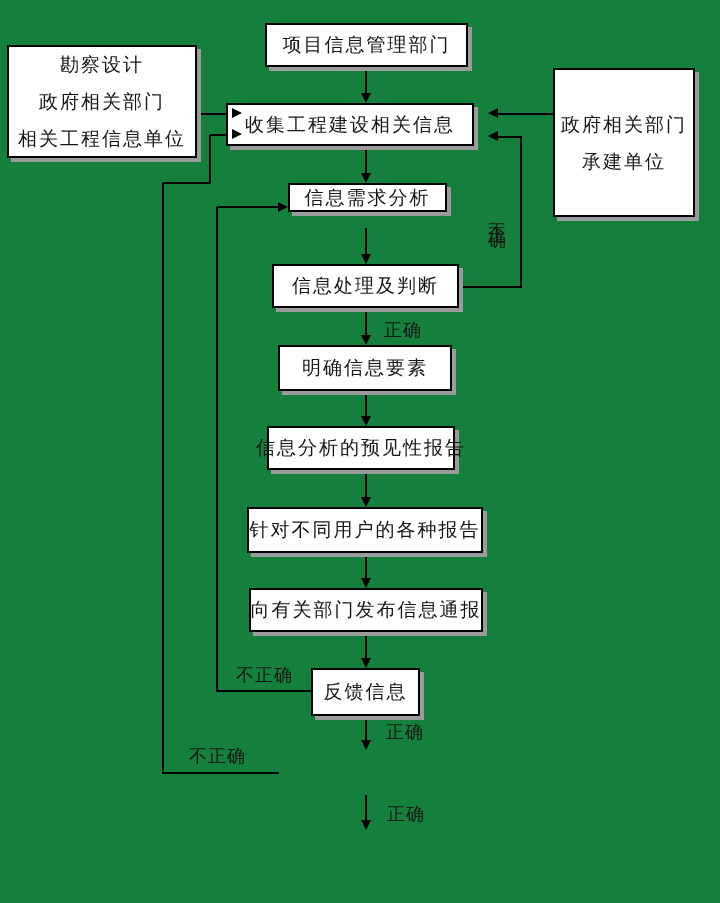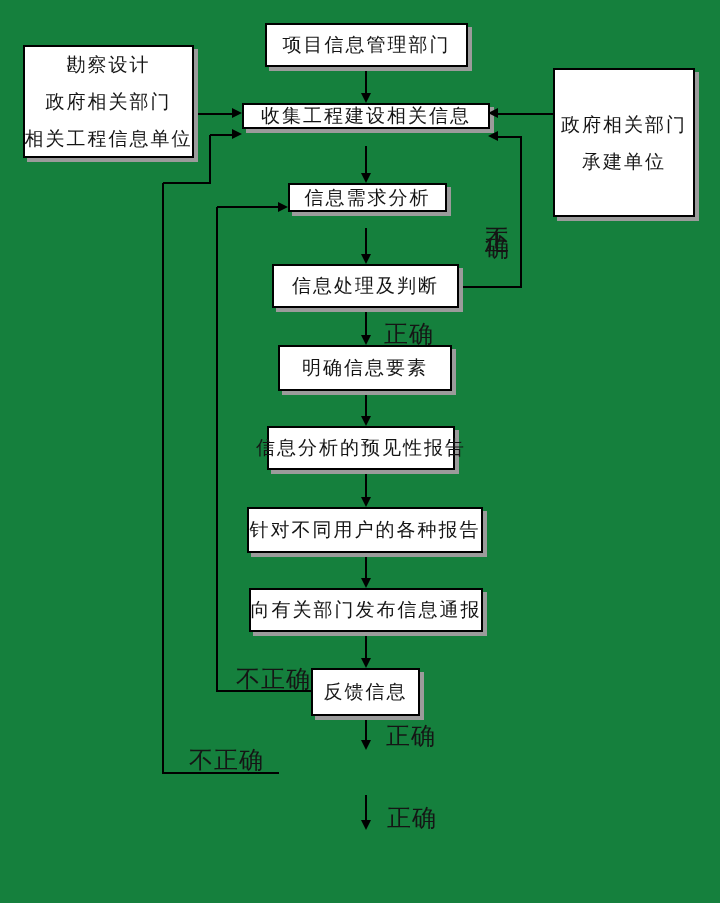--- a/index.html
+++ b/index.html
@@ -18,45 +18,45 @@
   }
   .box.multi { flex-direction:column; }
   .box.multi .ln { line-height:37px; }
   .hline, .vline { position:absolute; background:#000; z-index:1; }
   .hline { height:2px; }
   .vline { width:2px; }
   .ah { position:absolute; width:0; height:0; z-index:3; }
   .ah.down  { border-left:5px solid transparent; border-right:5px solid transparent; border-top:10px solid #000; }
   .ah.right { border-top:5px solid transparent; border-bottom:5px solid transparent; border-left:10px solid #000; }
   .ah.left  { border-top:5px solid transparent; border-bottom:5px solid transparent; border-right:10px solid #000; }
-  .lbl { position:absolute; font-size:24px; letter-spacing:1px; white-space:nowrap; z-index:4; }
+  .lbl { position:absolute; font-size:18px; letter-spacing:1px; white-space:nowrap; z-index:4; }
   .lbl-v {
     writing-mode:vertical-rl; text-orientation:upright;
     letter-spacing:4px; line-height:22px;
   }
 </style>
 </head>
 <body>
 
 <div class="canvas">
 
   <div class="box" style="left:265px; top:23px; width:203px; height:44px">项目信息管理部门</div>
 
-  <div class="box multi" style="left:23px; top:45px; width:171px; height:113px">
+  <div class="box multi" style="left:7px; top:45px; width:190px; height:113px">
     <div class="ln">勘察设计</div>
     <div class="ln">政府相关部门</div>
     <div class="ln">相关工程信息单位</div>
   </div>
 
   <div class="box multi" style="left:553px; top:68px; width:142px; height:149px">
     <div class="ln">政府相关部门</div>
     <div class="ln">承建单位</div>
   </div>
 
-  <div class="box" style="left:242px; top:103px; width:248px; height:26px">收集工程建设相关信息</div>
+  <div class="box" style="left:226px; top:103px; width:248px; height:43px">收集工程建设相关信息</div>
 
   <div class="box" style="left:288px; top:183px; width:159px; height:29px">信息需求分析</div>
 
   <div class="box" style="left:272px; top:264px; width:187px; height:44px">信息处理及判断</div>
 
   <div class="box" style="left:278px; top:345px; width:174px; height:46px">明确信息要素</div>
 
   <div class="box" style="left:267px; top:426px; width:188px; height:44px">信息分析的预见性报告</div>
 
   <div class="box" style="left:247px; top:507px; width:236px; height:46px">针对不同用户的各种报告</div>

